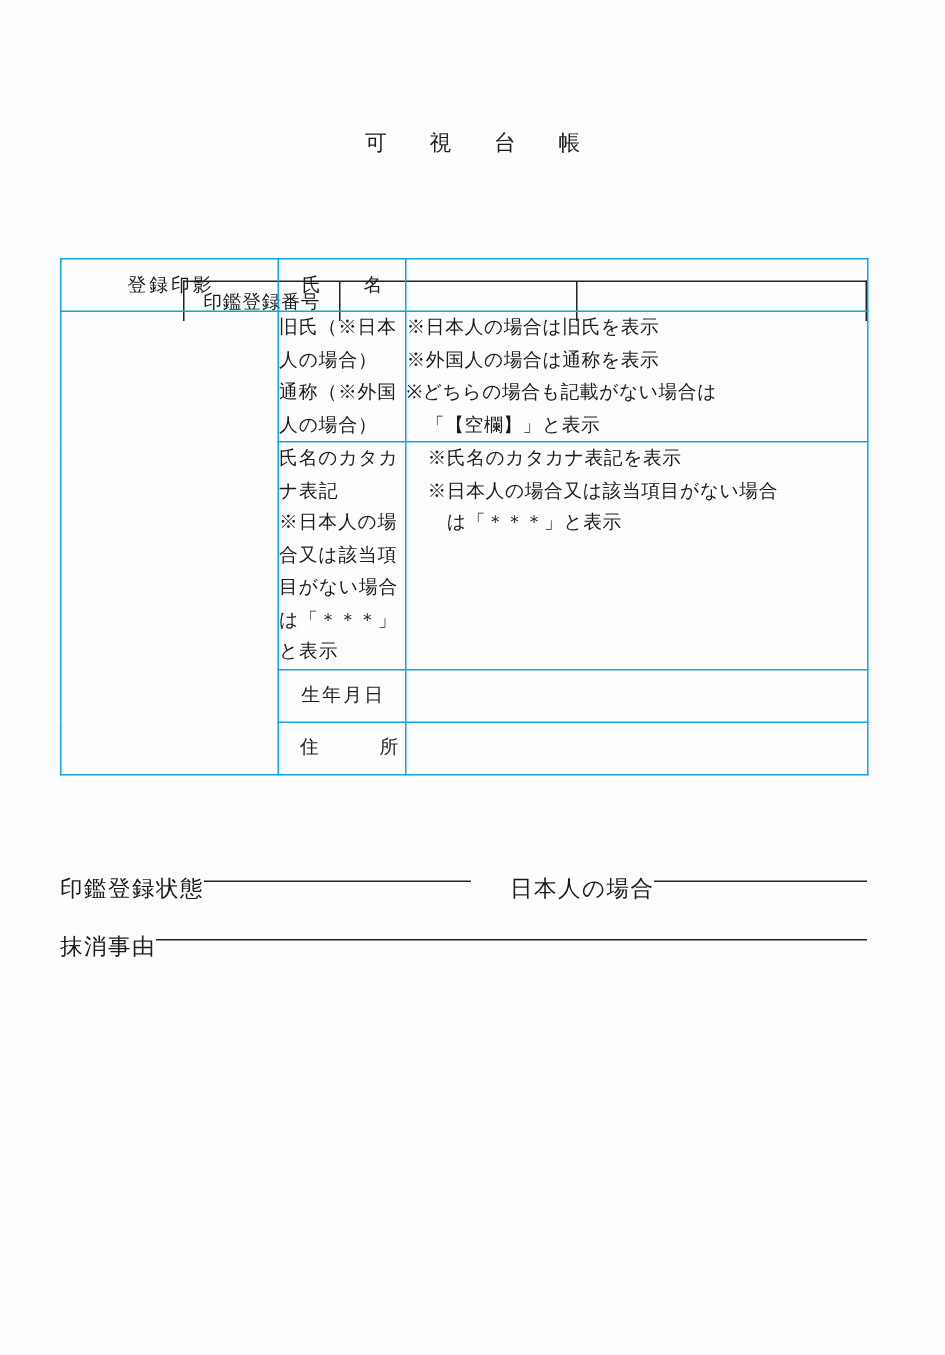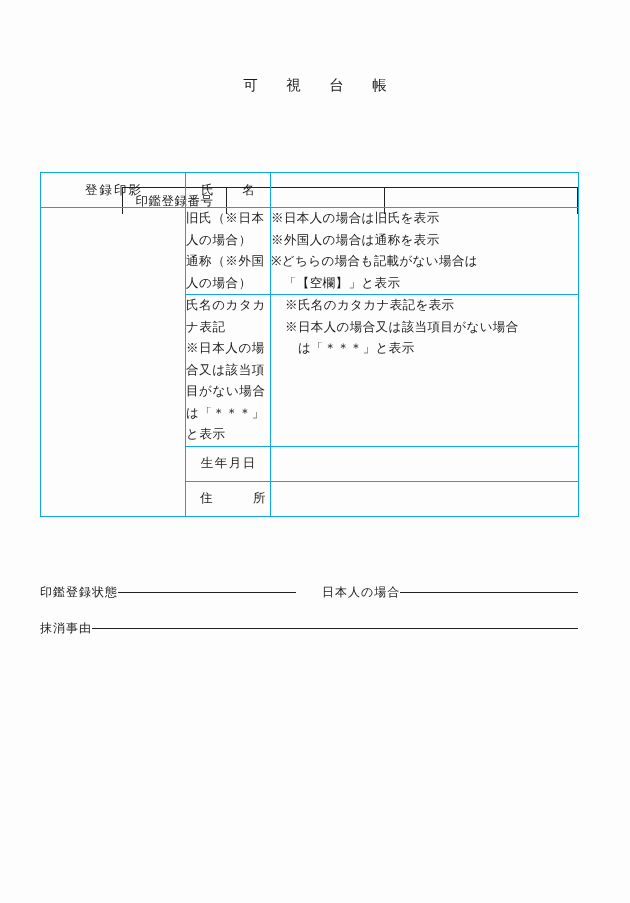--- a/index.html
+++ b/index.html
@@ -29,21 +29,21 @@
     left: 40px;
     top: 44px;
     font-size: 13.5px;
     letter-spacing: 1.2px;
     white-space: nowrap;
   }
 
   .doc-title {
     position: absolute;
     left: 0;
-    top: 76px;
+    top: 86px;
     width: 630px;
     text-align: center;
     font-size: 14.5px;
     letter-spacing: 7px;
     text-indent: 7px;
   }
 
   
   .top-strip {
     position: absolute;
@@ -131,22 +131,22 @@
 
   
   .footer {
     position: absolute;
     left: 40px;
     top: 586px;
     width: 538px;
   }
   .footer-row {
     display: flex;
-    align-items: center;
-    font-size: 12px;
+    align-items: flex-start;
+    font-size: 15px;
     margin-bottom: 22px;
     white-space: nowrap;
   }
   .footer-row .lbl {
     letter-spacing: 1px;
     line-height: 1;
     padding-bottom: 2px;
   }
   .footer-row .rule {
     border-bottom: 1.2px solid #222;

